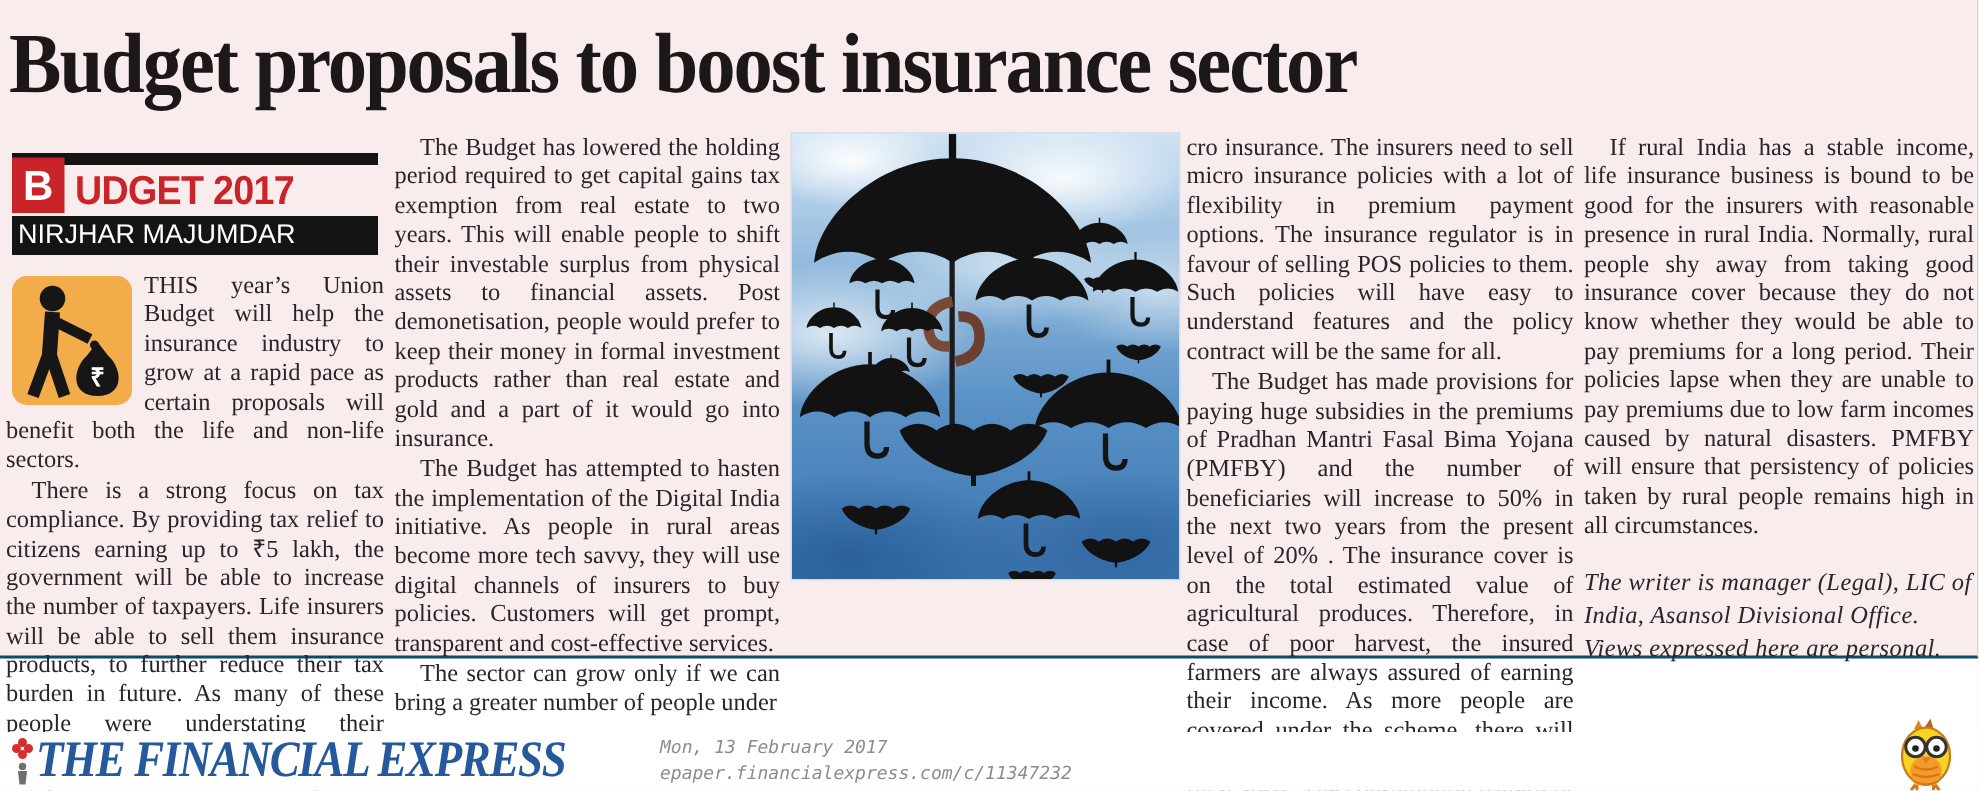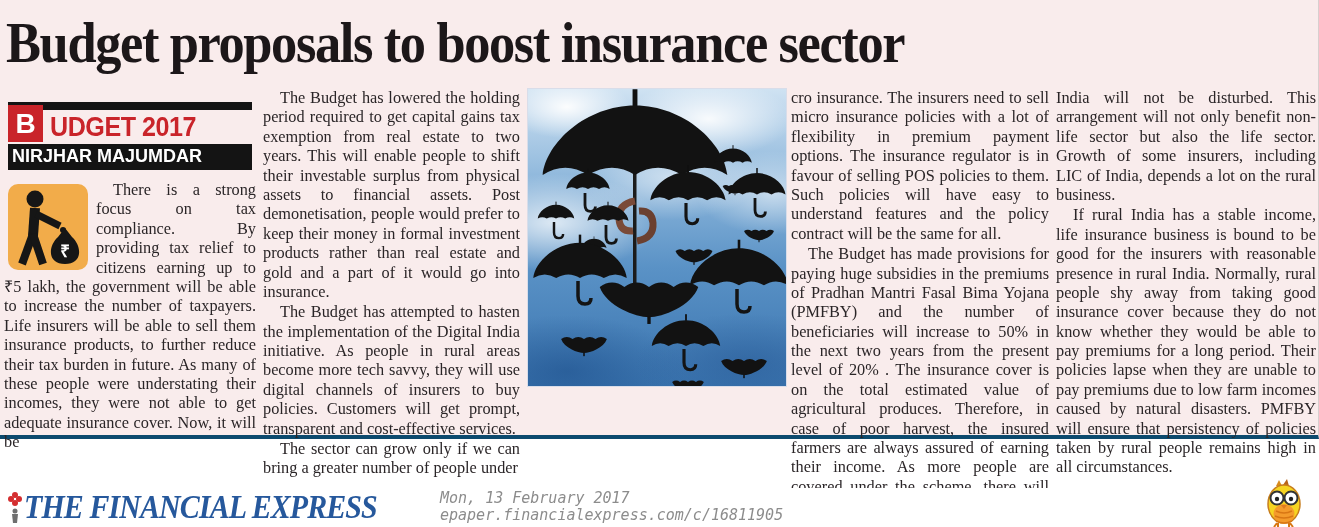--- a/index.html
+++ b/index.html
@@ -1,21 +1,21 @@
 <!DOCTYPE html>
 <html><head>
 <meta charset="utf-8">
 <style>
   * { margin:0; padding:0; box-sizing:border-box; }
   body { font-family:"Liberation Serif", serif; }
   .page { position:relative; width:1319px; height:527px; background:#fff; overflow:hidden; }
 
   
   .article { position:absolute; left:0; top:0; width:1319px; height:439px;
-             background:#f9ecec; border-bottom:4px solid #0c4a6e; border-right:1px solid #d8cfcf; }
+             background:#f9ecec; border-bottom:2px solid #0c4a6e; border-right:1px solid #d8cfcf; }
   .headline { position:absolute; left:6px; top:10px; width:1300px;
               font-size:57px; font-weight:bold; color:#1c1719; letter-spacing:-1.5px;
               transform:scaleX(.92); transform-origin:left top; white-space:nowrap; }
 
   .col { position:absolute; top:88px; height:392px; color:#2a2527;
          font-size:16.3px; line-height:1.19; text-align:justify; }
   .col p { margin-bottom:1px; }
   .col p.ind { text-indent:17px; }
   #col1 { left:4px;    width:252px; }
   #col2 { left:263px;  width:257px; }
@@ -26,21 +26,21 @@
   
   .byline { position:relative; width:244px; height:68px; margin:14px 0 10px 4px; }
   .byline .topbar { position:absolute; left:0; top:0; width:100%; height:8px; background:#141414; }
   .byline .bbox { position:absolute; left:0; top:3px; width:35px; height:37px; background:#c9242a;
                   color:#fff; font-family:"Liberation Sans",sans-serif; font-weight:bold;
                   font-size:28px; display:flex; align-items:center; justify-content:center; }
   .byline .brest { position:absolute; left:42px; top:9px; color:#c9242a;
                    font-family:"Liberation Sans",sans-serif; font-weight:bold; font-size:27px;
                    letter-spacing:-.5px; transform:scaleX(.93); transform-origin:left top; white-space:nowrap; }
   .byline .authbar { position:absolute; left:0; top:42px; width:100%; height:26px; background:#141414;
-                     color:#fff; font-family:"Liberation Sans",sans-serif; font-weight:bold; font-size:18px;
+                     color:#fff; font-family:"Liberation Sans",sans-serif; font-weight:normal; font-size:18px;
                      display:flex; align-items:center; padding-left:4px; letter-spacing:0;
                      white-space:nowrap; }
 
   .moneybag { float:left; width:80px; height:86px; background:#f2ac4a; border-radius:10px;
               margin:4px 8px 2px 4px; }
 
   
   .photo { position:relative; width:260px; height:299px; border:1px solid #d9dde9; overflow:hidden;
     background:
       radial-gradient(ellipse 90px 45px at 15% 6%,  rgba(255,255,255,.95), rgba(255,255,255,0) 70%),
@@ -56,21 +56,21 @@
 
   .credit { font-style:italic; text-align:left; margin-top:18px; line-height:1.35; letter-spacing:.3px; }
 
   
   .footer { position:absolute; left:0; top:488px; width:1319px; height:39px; background:#fff;font-style:italic; }
   .masthead-icon { position:absolute; left:7px; top:3px; }
   .masthead { position:absolute; left:24px; top:0px; color:#26589c; font-weight:bold;
               font-size:34px; letter-spacing:-1px; transform:scaleX(.88); transform-origin:left top;
               white-space:nowrap; }
   .stamp { position:absolute; left:440px; top:2px; color:#8c8c8c;
-           font-family:"DejaVu Sans Mono", monospace; font-size:15px; line-height:17px; }
+           font-family:"DejaVu Sans Mono", monospace; font-size:12px; line-height:17px; }
   .owl { position:absolute; right:14px; top:-10px; }
 </style>
 </head>
 <body>
 
 <div class="page">
 
   <div class="article">
 
     <h1 class="headline">Budget proposals to boost insurance sector</h1>
@@ -87,20 +87,21 @@
           <circle cx="27" cy="15" r="8.5" fill="#161616"></circle>
           <line x1="27" y1="24" x2="25" y2="52" stroke="#161616" stroke-width="10"></line>
           <line x1="25" y1="50" x2="14" y2="80" stroke="#161616" stroke-width="8"></line>
           <line x1="25" y1="50" x2="35" y2="80" stroke="#161616" stroke-width="8"></line>
           <line x1="28" y1="30" x2="52" y2="42" stroke="#161616" stroke-width="7"></line>
           <circle cx="55" y="46" cy="46" r="3" fill="#161616"></circle>
           <path d="M57 44 l-7 9 c-10 9 -11 27 7 27 c18 0 17 -18 7 -27 l-7 -9 z" fill="#161616"></path>
           <text x="57" y="73" text-anchor="middle" font-family="Liberation Sans, sans-serif" font-size="17" font-weight="bold" fill="#ffffff">₹</text>
         </svg>
       </div>
+      <p>THIS year’s Union Budget will help the insurance industry to grow at a rapid pace as certain proposals will benefit both the life and non-life sectors.</p>
       <p class="ind">There is a strong focus on tax compliance. By providing tax relief to citizens earning up to ₹5 lakh, the government will be able to increase the number of taxpayers. Life insurers will be able to sell them insurance products, to further reduce their tax burden in future. As many of these people were understating their incomes, they were not able to get adequate insurance cover. Now, it will be</p>
     </div>
 
     <div class="col" id="col2">
       <p class="ind">The Budget has lowered the holding period required to get capital gains tax exemption from real estate to two years. This will enable people to shift their investable surplus from physical assets to financial assets. Post demonetisation, people would prefer to keep their money in formal investment products rather than real estate and gold and a part of it would go into insurance.</p>
       <p class="ind">The Budget has attempted to hasten the implementation of the Digital India initiative. As people in rural areas become more tech savvy, they will use digital channels of insurers to buy policies. Customers will get prompt, transparent and cost-effective services.</p>
       <p class="ind">The sector can grow only if we can bring a greater number of people under</p>
     </div>
 
     <div class="col" id="col3">
@@ -159,39 +160,38 @@
       </div>
       <div class="photo-caption-gap"></div>
     </div>
 
     <div class="col" id="col4">
       <p>cro insurance. The insurers need to sell micro insurance policies with a lot of flexibility in premium payment options. The insurance regulator is in favour of selling POS policies to them.  Such policies will have easy to  understand features and the policy contract will be the same for all.</p>
       <p class="ind">The Budget has made provisions for paying huge subsidies in the premiums of Pradhan Mantri Fasal Bima Yojana (PMFBY) and the number of beneficiaries will increase to 50% in the next two years from the present level of 20% . The insurance cover is on the total estimated value of  agricultural produces. Therefore, in case of  poor harvest, the insured farmers are always assured of  earning their income. As more people are covered under the scheme, there will be more stability and prosperity in rural areas. The consumption pattern of  rural</p>
     </div>
 
     <div class="col" id="col5">
-      <p>India will not be disturbed. This arrangement will not only benefit non-life sector but also the life sector. Growth of some insurers, including LIC of India, depends a lot on the rural business.</p>
       <p class="ind">If rural India has a stable income, life insurance business is bound to be good for the insurers with reasonable presence in rural India. Normally, rural people shy away from taking good insurance cover because they do not know whether they would be able to pay premiums for a long period. Their policies lapse when they are unable to pay premiums due to low farm incomes caused by natural disasters. PMFBY will ensure that persistency of policies taken by rural people remains high in all circumstances.</p>
       <p class="credit">The writer is manager (Legal), LIC of  India, Asansol Divisional Office. Views expressed here are personal.</p>
     </div>
   </div>
 
   <div class="footer">
     <svg class="masthead-icon" width="16" height="34" viewBox="0 0 16 34">
       <circle cx="8" cy="4" r="3" fill="#d42e30"></circle>
       <circle cx="4" cy="8" r="3" fill="#d42e30"></circle>
       <circle cx="12" cy="8" r="3" fill="#d42e30"></circle>
       <circle cx="8" cy="12" r="3" fill="#d42e30"></circle>
       <circle cx="8" cy="20" r="2.5" fill="#6f6f6f"></circle>
       <path d="M5 23 h6 l-1 9 h-4 z" fill="#6f6f6f"></path>
     </svg>
     <div class="masthead">THE FINANCIAL EXPRESS</div>
     <div class="stamp">
       <div>Mon, 13 February 2017</div>
-      <div>epaper.financialexpress.com/c/16811905</div>
+      <div>epaper.financialexpress.com/c/11347232</div>
     </div>
     <svg class="owl" width="42" height="50" viewBox="0 0 42 50">
       <path d="M13 8 L16 2 L19 8 Z" fill="#d88b1d"></path>
       <path d="M20 7 L24 1 L26 8 Z" fill="#b8641a"></path>
       <ellipse cx="21" cy="26" rx="16" ry="19" fill="#f6d421" stroke="#c77d1e" stroke-width="1.5"></ellipse>
       <ellipse cx="21" cy="36" rx="10.5" ry="10" fill="#f49b2c"></ellipse>
       <path d="M13 33 q8 4 16 0 M12 38 q9 4 18 0 M13 43 q8 4 16 0" stroke="#d87714" stroke-width="1.5" fill="none"></path>
       <circle cx="14" cy="20" r="6.5" fill="#ffffff" stroke="#333333" stroke-width="2"></circle>
       <circle cx="28" cy="20" r="6.5" fill="#ffffff" stroke="#333333" stroke-width="2"></circle>
       <line x1="20" y1="19" x2="22" y2="19" stroke="#333333" stroke-width="2"></line>

